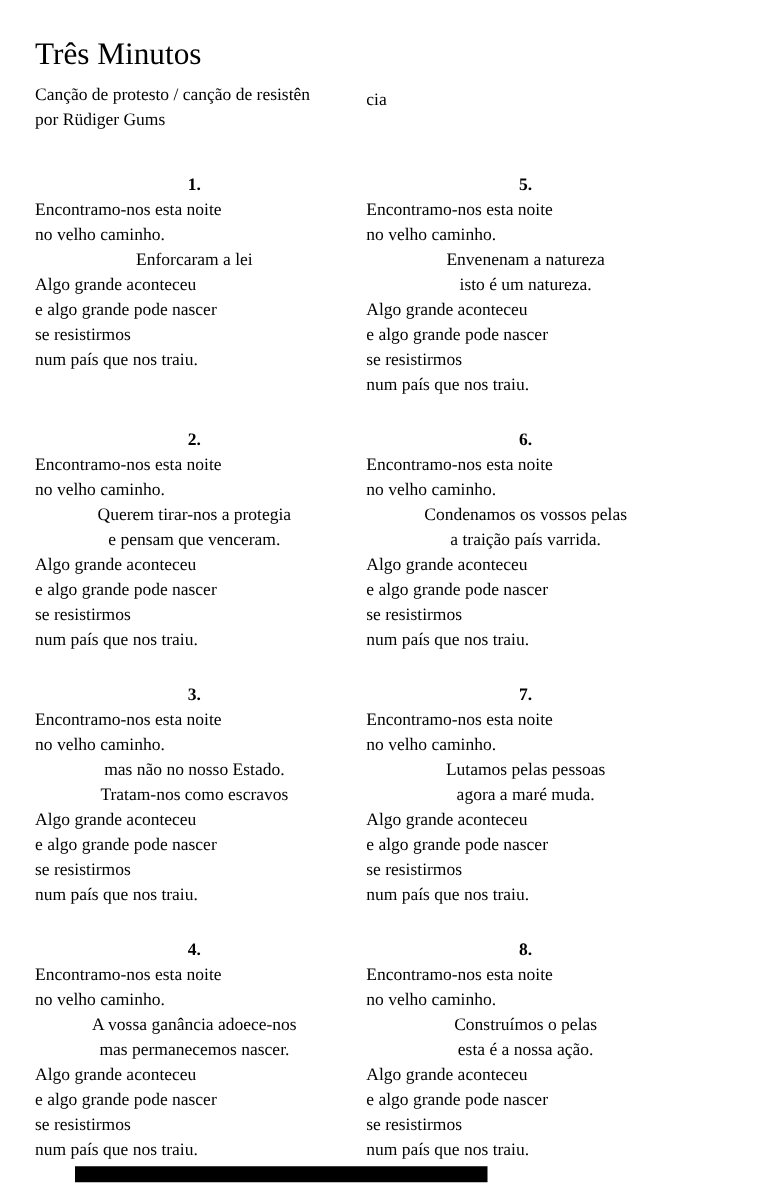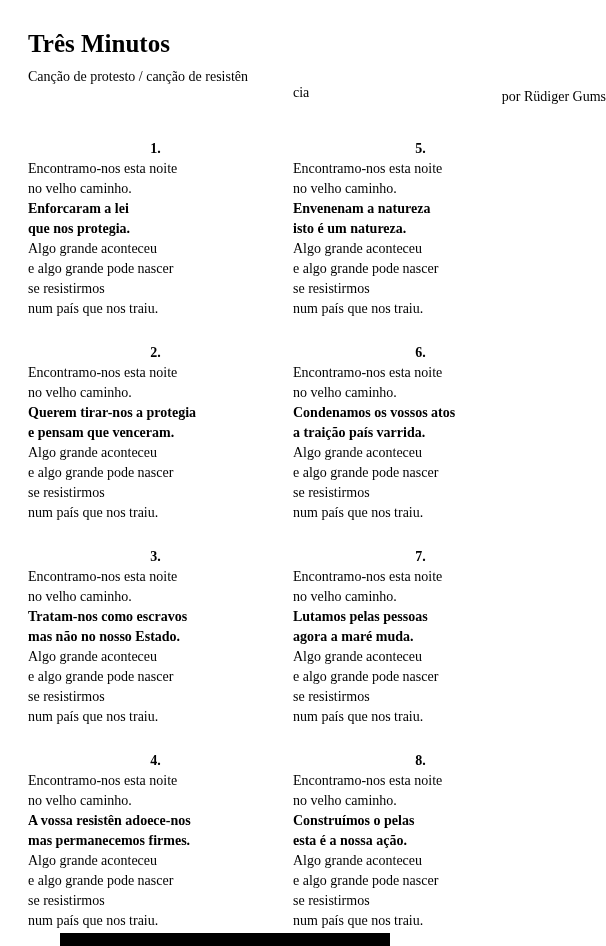--- a/index.html
+++ b/index.html
@@ -7,55 +7,55 @@
   body {
     background: #ffffff;
     color: #000000;
     font-family: "Liberation Serif", serif;
     position: relative;
     overflow: hidden;
   }
   .page { padding: 30px 0 0 28px; }
   .song-title {
     font-size: 25px;
-    font-weight: bold;
+    font-weight: normal;
     line-height: 1.15;
     margin-bottom: 8px;
   }
   .subtitle {
     font-size: 14px;
     line-height: 20px;
     position: relative;
     width: 560px;
   }
   .subtitle-tail {
     position: absolute;
     left: 265px;
-    top: 16px;
+    top: 4px;
   }
-  .author { font-size: 14px; line-height: 20px; text-align: right; }
+  .author { font-size: 14px; line-height: 20px; }
   .verses {
     margin-top: 32px;
     display: grid;
     grid-template-columns: 265px 265px;
     grid-template-rows: repeat(4, auto);
     grid-auto-flow: column;
   }
   .verse {
     width: 255px;
     margin-bottom: 24px;
     font-size: 14px;
     line-height: 20px;
   }
   .verse-number {
     font-weight: bold;
     text-align: center;
   }
   .line { white-space: nowrap; }
-  .line.bold { font-weight: bold; }
+  .line.bold { font-weight: normal; text-align: center; }
   .bottom-bar {
     position: absolute;
     left: 60px;
     bottom: 0;
     width: 330px;
     height: 13px;
     background: #000000;
   }
 </style>
 </head>
@@ -71,21 +71,20 @@
   </div>
   <div class="author">por Rüdiger Gums</div>
 
   <div class="verses">
 
     <section class="verse">
       <div class="verse-number">1.</div>
       <div class="line">Encontramo-nos esta noite</div>
       <div class="line">no velho caminho.</div>
       <div class="line bold">Enforcaram a lei</div>
-      <div class="line bold">que nos protegia.</div>
       <div class="line">Algo grande aconteceu</div>
       <div class="line">e algo grande pode nascer</div>
       <div class="line">se resistirmos</div>
       <div class="line">num país que nos traiu.</div>
     </section>
 
     <section class="verse">
       <div class="verse-number">2.</div>
       <div class="line">Encontramo-nos esta noite</div>
       <div class="line">no velho caminho.</div>
@@ -94,34 +93,34 @@
       <div class="line">Algo grande aconteceu</div>
       <div class="line">e algo grande pode nascer</div>
       <div class="line">se resistirmos</div>
       <div class="line">num país que nos traiu.</div>
     </section>
 
     <section class="verse">
       <div class="verse-number">3.</div>
       <div class="line">Encontramo-nos esta noite</div>
       <div class="line">no velho caminho.</div>
+      <div class="line bold">mas não no nosso Estado.</div>
       <div class="line bold">Tratam-nos como escravos</div>
-      <div class="line bold">mas não no nosso Estado.</div>
       <div class="line">Algo grande aconteceu</div>
       <div class="line">e algo grande pode nascer</div>
       <div class="line">se resistirmos</div>
       <div class="line">num país que nos traiu.</div>
     </section>
 
     <section class="verse">
       <div class="verse-number">4.</div>
       <div class="line">Encontramo-nos esta noite</div>
       <div class="line">no velho caminho.</div>
-      <div class="line bold">A vossa resistên adoece-nos</div>
-      <div class="line bold">mas permanecemos firmes.</div>
+      <div class="line bold">A vossa ganância adoece-nos</div>
+      <div class="line bold">mas permanecemos nascer.</div>
       <div class="line">Algo grande aconteceu</div>
       <div class="line">e algo grande pode nascer</div>
       <div class="line">se resistirmos</div>
       <div class="line">num país que nos traiu.</div>
     </section>
 
     <section class="verse">
       <div class="verse-number">5.</div>
       <div class="line">Encontramo-nos esta noite</div>
       <div class="line">no velho caminho.</div>
@@ -130,21 +129,21 @@
       <div class="line">Algo grande aconteceu</div>
       <div class="line">e algo grande pode nascer</div>
       <div class="line">se resistirmos</div>
       <div class="line">num país que nos traiu.</div>
     </section>
 
     <section class="verse">
       <div class="verse-number">6.</div>
       <div class="line">Encontramo-nos esta noite</div>
       <div class="line">no velho caminho.</div>
-      <div class="line bold">Condenamos os vossos atos</div>
+      <div class="line bold">Condenamos os vossos pelas</div>
       <div class="line bold">a traição país varrida.</div>
       <div class="line">Algo grande aconteceu</div>
       <div class="line">e algo grande pode nascer</div>
       <div class="line">se resistirmos</div>
       <div class="line">num país que nos traiu.</div>
     </section>
 
     <section class="verse">
       <div class="verse-number">7.</div>
       <div class="line">Encontramo-nos esta noite</div>

